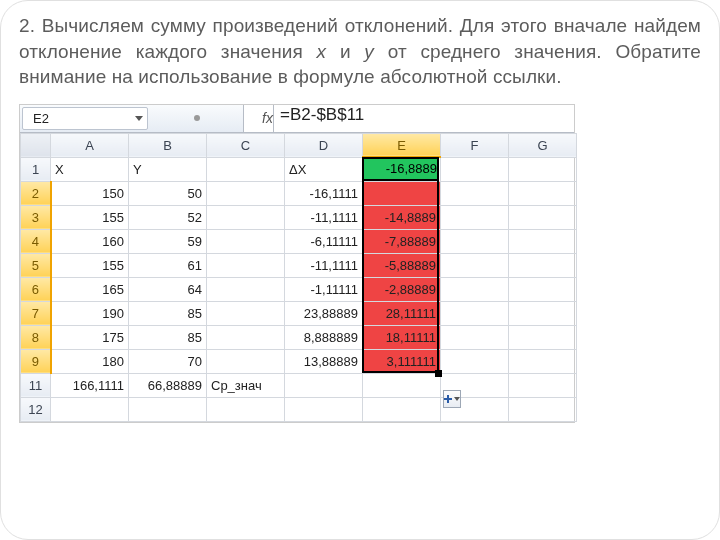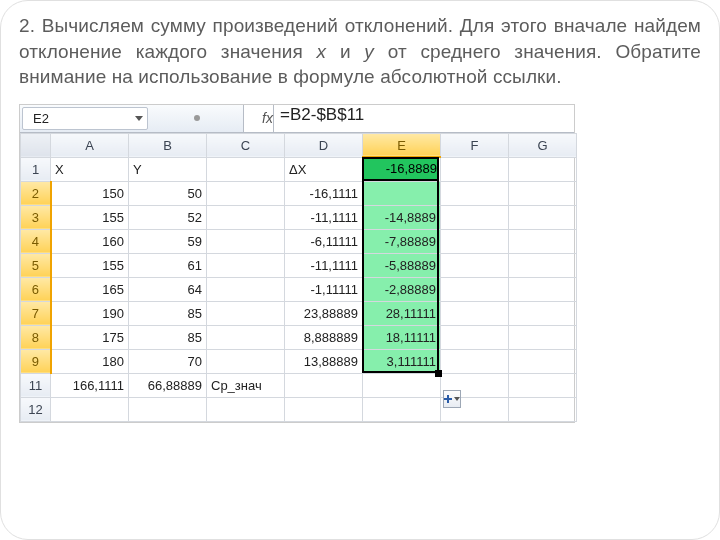--- a/index.html
+++ b/index.html
@@ -17,21 +17,21 @@
   .fx { width: 30px; display: flex; align-items: center; justify-content: flex-end; font-style: italic; color: #555; border-right: 1px solid #b6bcc6; background:#fff; }
   .formula-input { flex: 1; background: #fff; display: flex; align-items: flex-start; padding-left: 6px; font-size: 17px; }
   table { border-collapse: collapse; width: 100%; table-layout: fixed; }
   th, td { border: 1px solid #d4d8de; height: 24px; font-size: 13px; padding: 0 4px; text-align: right; overflow: hidden; white-space: nowrap; }
   .col-hdr { background: linear-gradient(#f7f9fc,#e7ecf3); text-align: center; font-weight: normal; color: #3b4452; }
   .row-hdr { background: linear-gradient(#f7f9fc,#e7ecf3); text-align: center; font-weight: normal; color: #3b4452; width: 30px; }
   .row-hdr.sel { background: linear-gradient(#ffe9a6,#ffd257); color:#7a5b00; border-right:2px solid #f0a300; }
   .col-hdr.sel { background: linear-gradient(#ffe9a6,#ffd257); color:#7a5b00; border-bottom:2px solid #f0a300; }
   .corner { background: linear-gradient(#eef1f6,#dee3eb); width: 30px; }
   .txt-left { text-align: left; }
-  .sel-range td.selE { background: #86efac; }
+  .sel-range td.selE { background: #ef4444; }
   .sel-outline { position: absolute; border: 2px solid #000; pointer-events: none; }
   .active-cell { position: absolute; border: 2px solid #000; background: #22c55e; pointer-events: none; display:flex; align-items:center; justify-content:flex-end; font-size:13px; }
   .fill-handle { position:absolute; width:7px; height:7px; background:#000; }
   .excel-wrap { position: relative; display: inline-block; }
   .autofill-icon { position:absolute; width:18px; height:18px; border:1px solid #9da7b5; background:linear-gradient(#fdfdfe,#e8ecf2); display:flex; align-items:center; justify-content:center; }
   .autofill-icon .plus { position:relative; width:8px; height:8px; }
   .autofill-icon .plus::before, .autofill-icon .plus::after { content:""; position:absolute; background:#2b5ca8; }
   .autofill-icon .plus::before { left:3px; top:0; width:2px; height:8px; }
   .autofill-icon .plus::after { top:3px; left:0; width:8px; height:2px; }
   .autofill-icon .dd2 { width:0; height:0; border-left:3px solid transparent; border-right:3px solid transparent; border-top:4px solid #555; margin-left:2px; }

